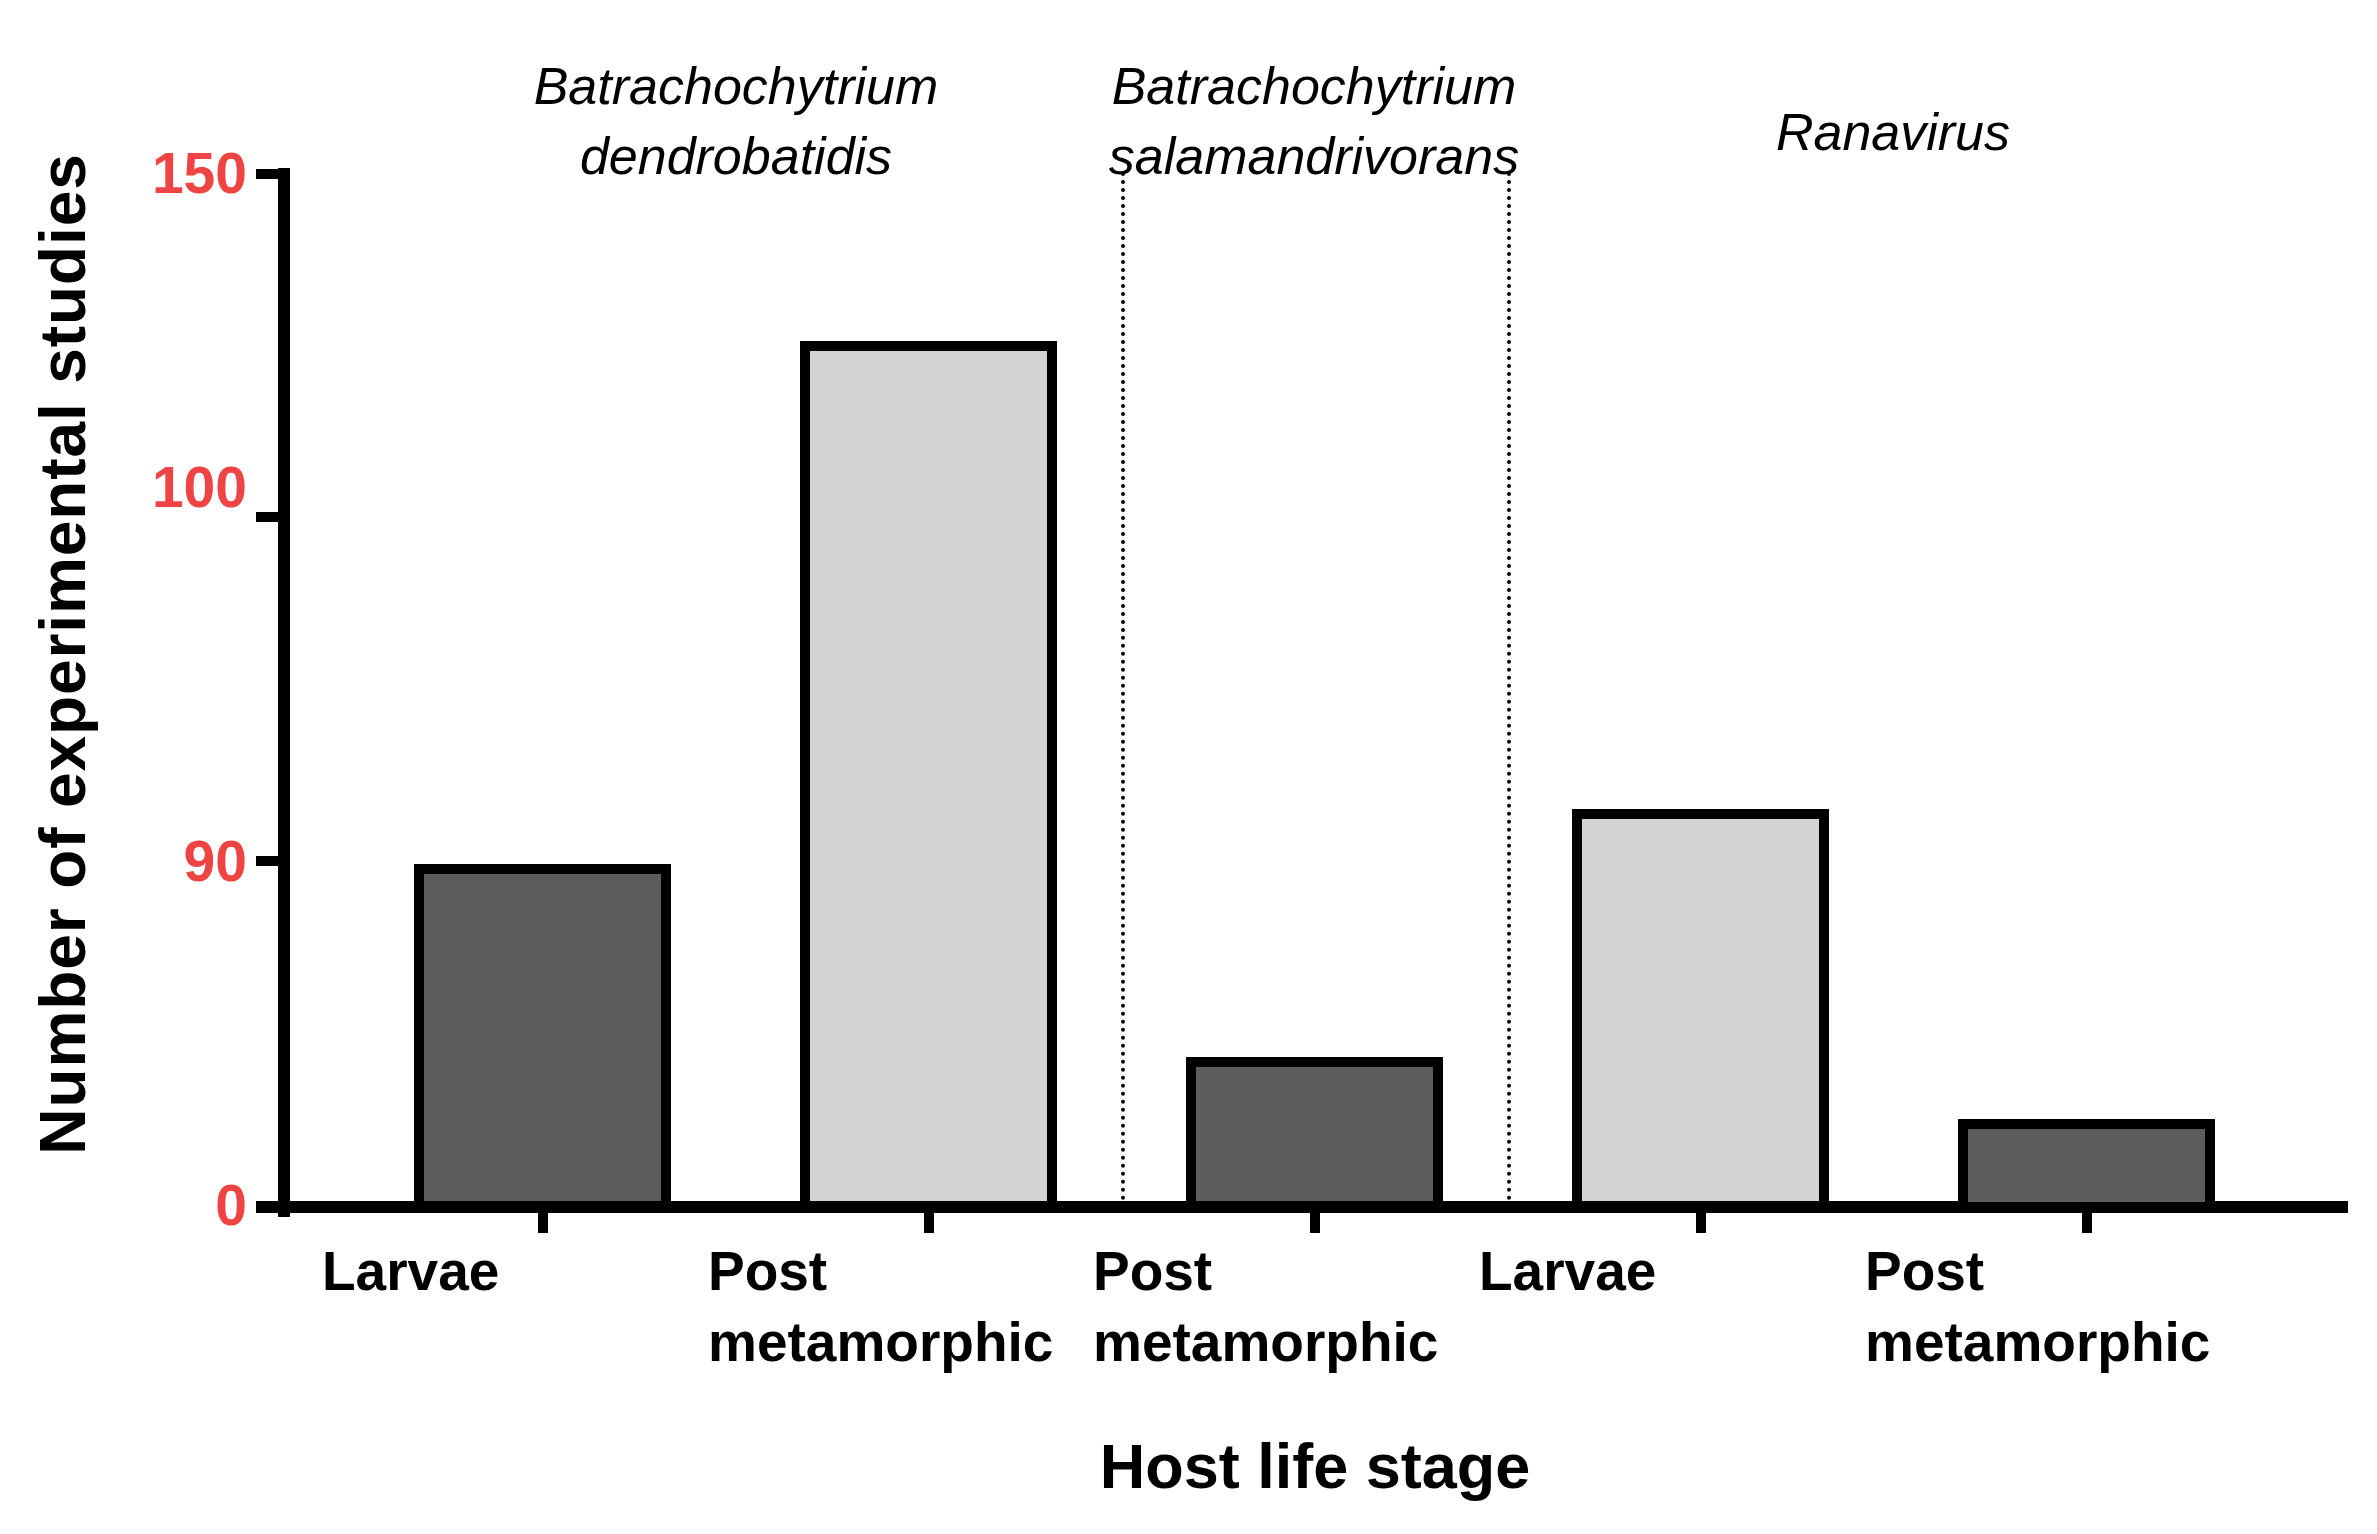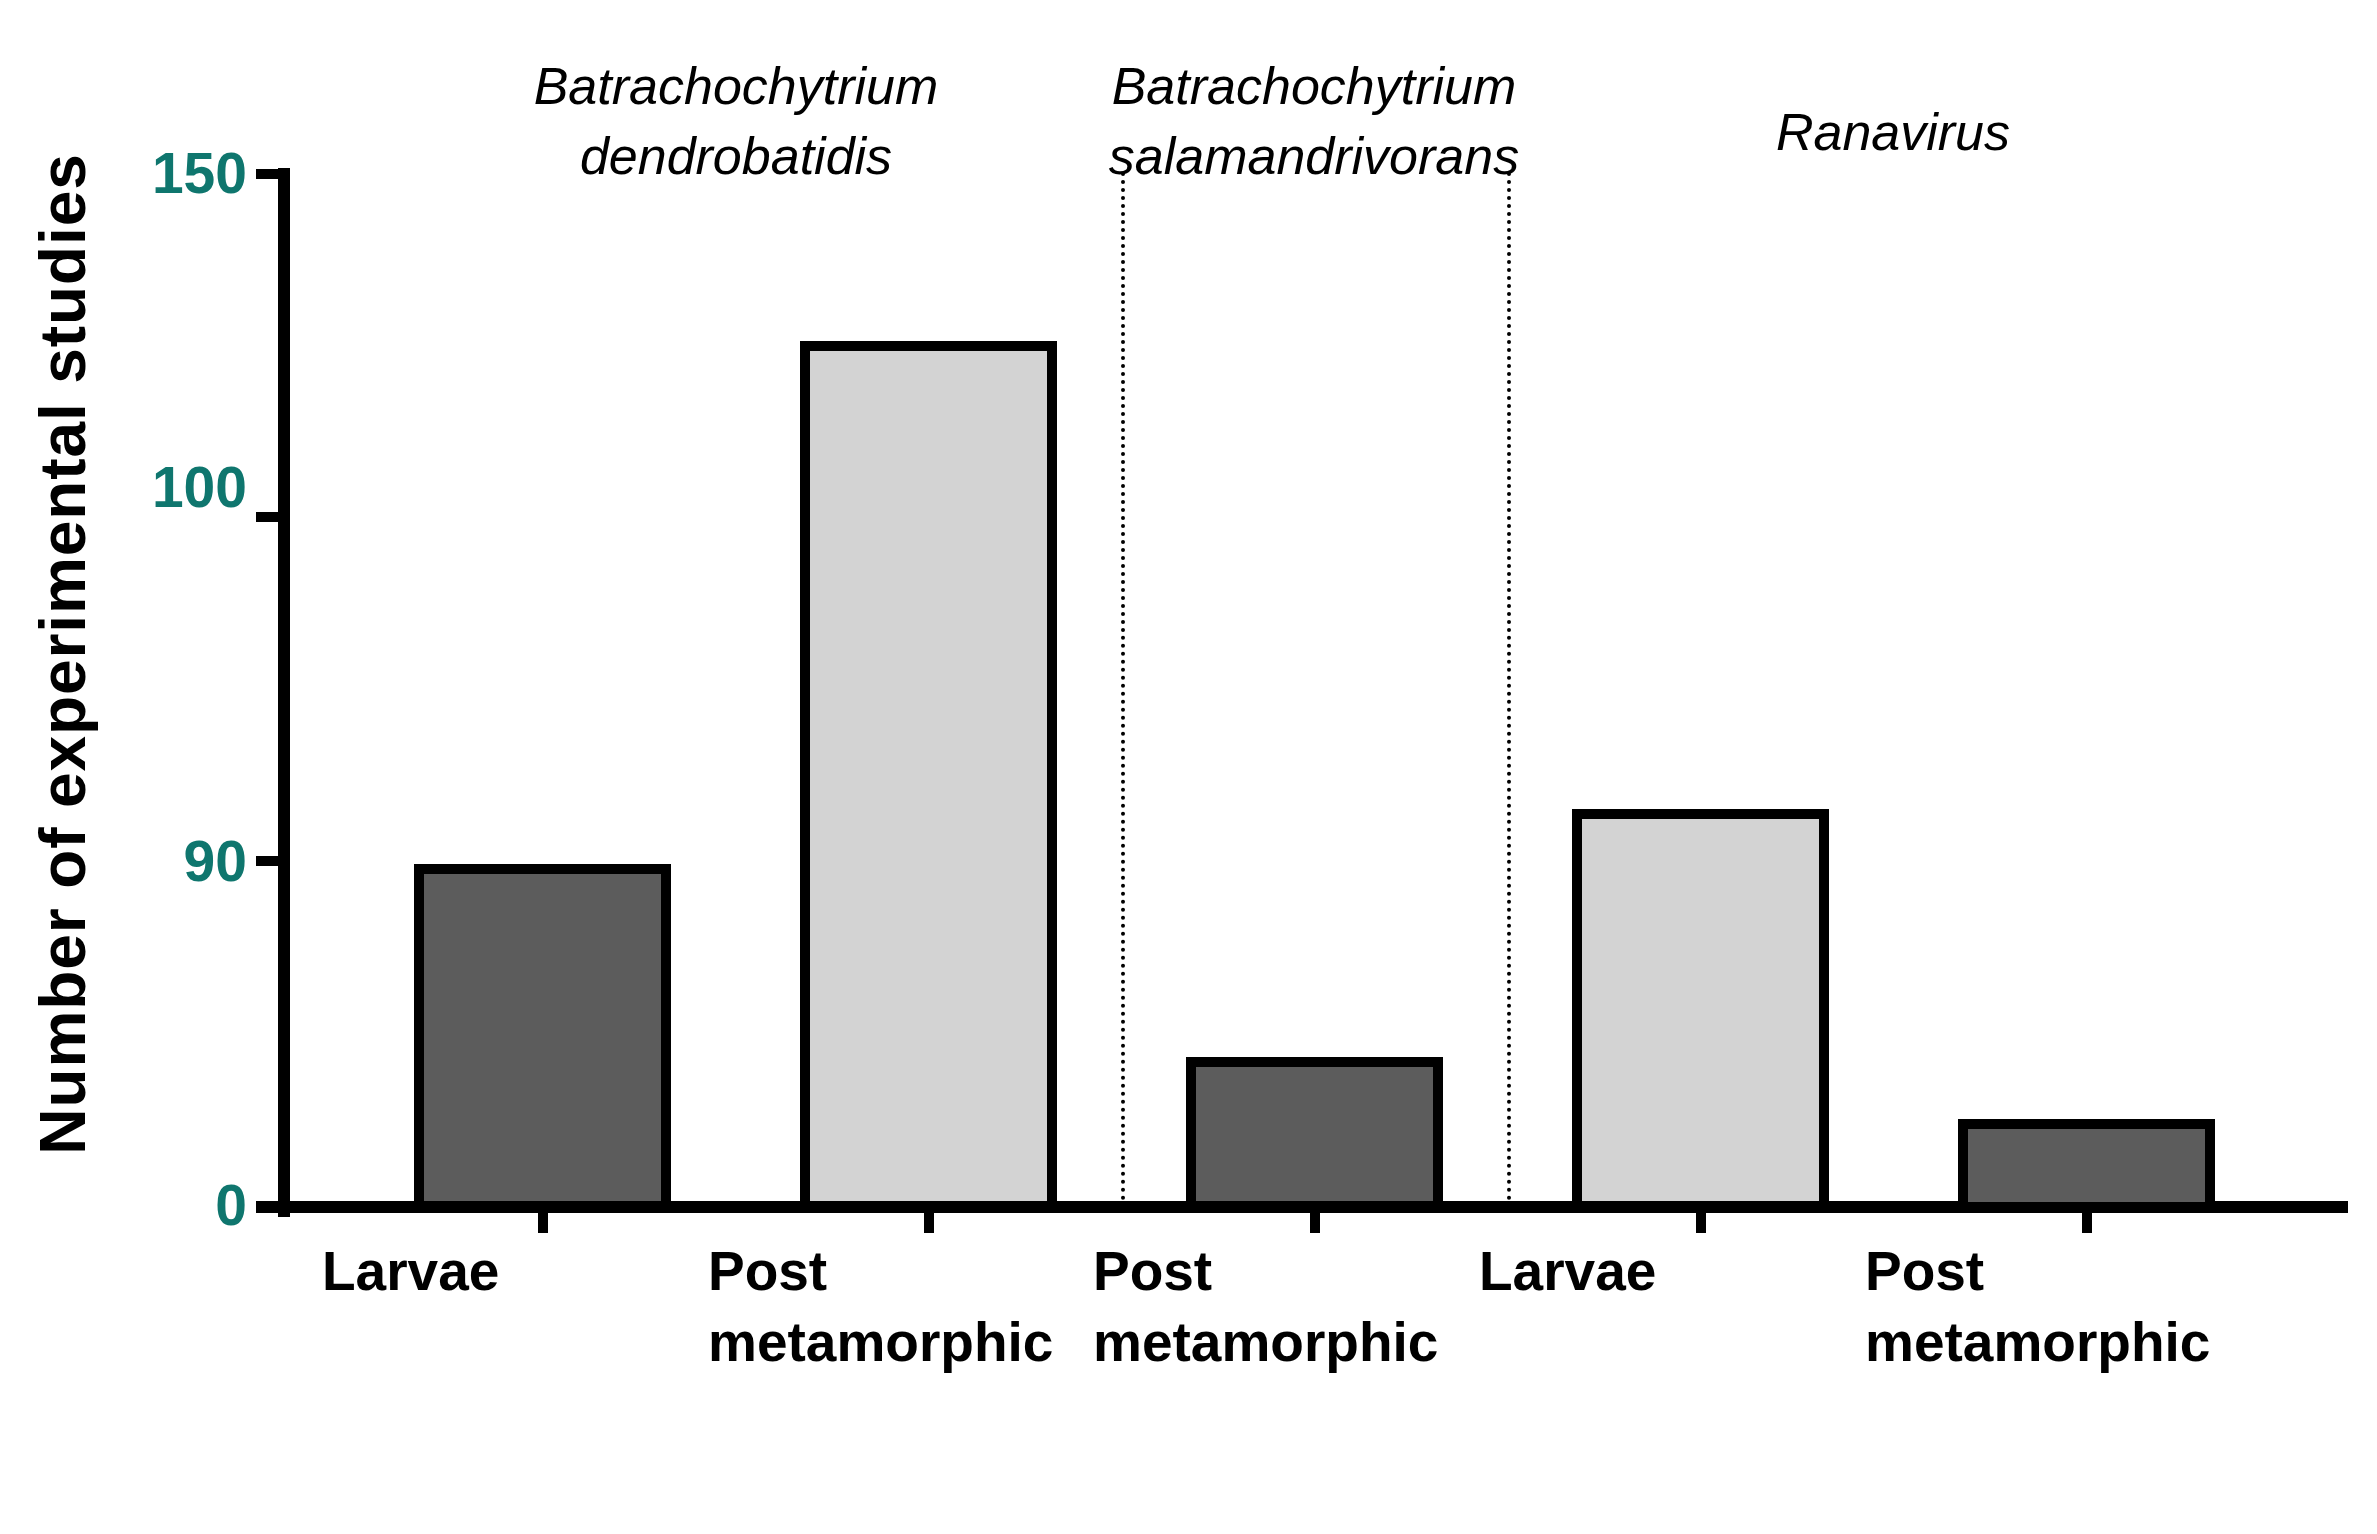--- a/index.html
+++ b/index.html
@@ -21,21 +21,21 @@
   .xtitle{
     left:1315px;top:1430px;
     transform:translateX(-50%);
     white-space:nowrap;
     font-size:63px;font-weight:bold;color:#000;
   }
   .spine{background:#000;}
   .ytick{background:#000;}
   .yticklabel{
     width:203px;text-align:right;
-    font-size:57px;font-weight:bold;color:#0f766e;
+    font-size:57px;font-weight:bold;color:#ef4444;
     transform:translateY(-50%);
   }
   .bar{
     box-sizing:border-box;
     border:10px solid #000;
     border-bottom:none;
   }
   .xtick{background:#000;}
   .catlabel{
     width:442px;
@@ -56,20 +56,21 @@
     font-size:52px;font-style:italic;color:#000;
     line-height:70px;
     white-space:pre-line;
   }
 </style>
 </head>
 <body>
 
 <div id="figure">
   <div class="abs ytitle">Number of experimental studies</div>
+  <div class="abs xtitle">Host life stage</div>
   <div id="plot">
       <div class="abs spine" style="left: 278px; top: 168px; width: 12px; height: 1049px;"></div>
       <div class="abs spine" style="left: 256px; top: 1201px; width: 2092px; height: 12px;"></div>
       <div class="abs yticklabel" style="left: 44px; top: 1205px;">0</div>
       <div class="abs ytick" style="left: 256px; top: 856px; width: 22px; height: 10px;"></div>
       <div class="abs yticklabel" style="left: 44px; top: 861px;">90</div>
       <div class="abs ytick" style="left: 256px; top: 512px; width: 22px; height: 10px;"></div>
       <div class="abs yticklabel" style="left: 44px; top: 487px;">100</div>
       <div class="abs ytick" style="left: 256px; top: 169px; width: 22px; height: 10px;"></div>
       <div class="abs yticklabel" style="left: 44px; top: 173px;">150</div>

